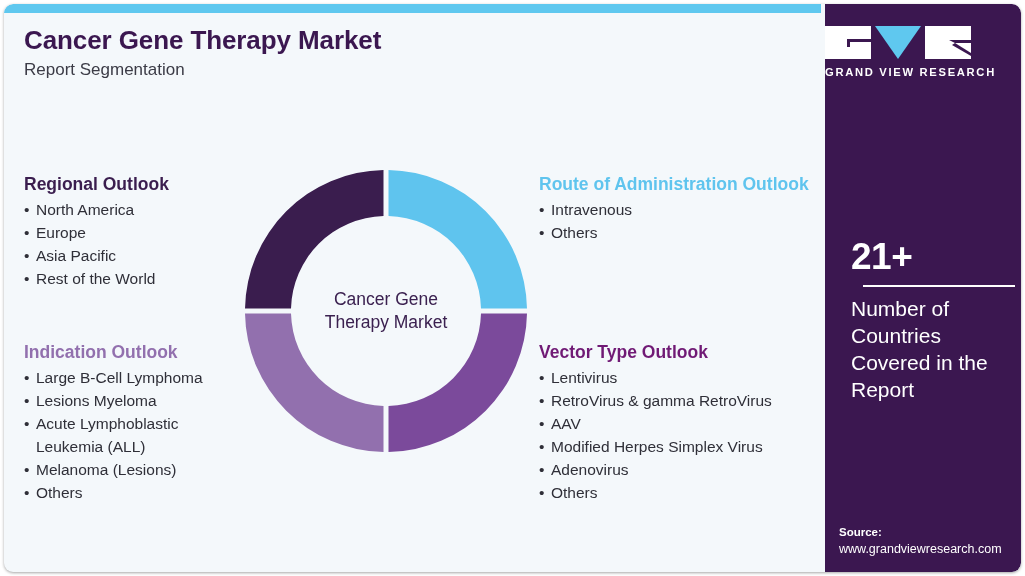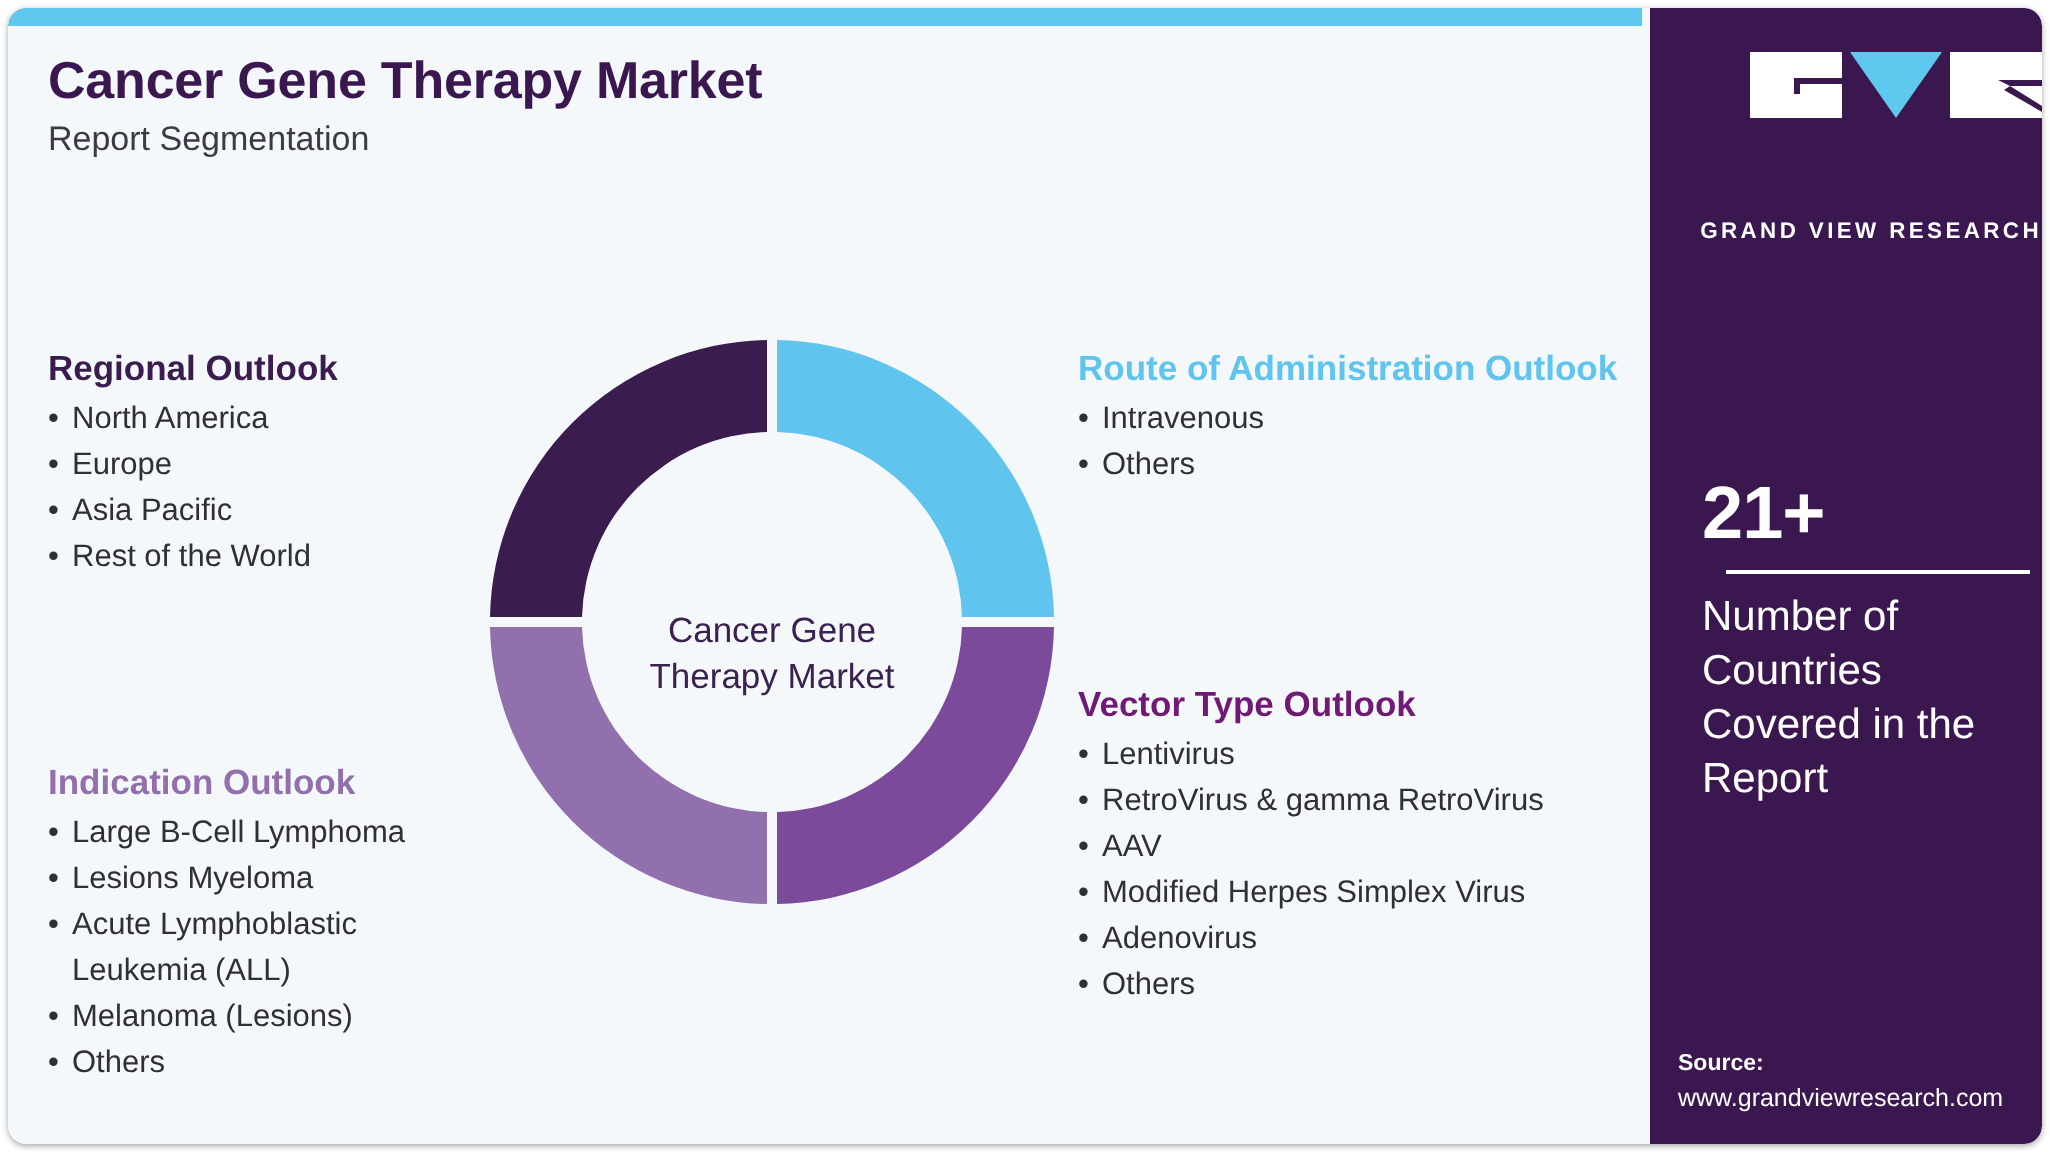--- a/index.html
+++ b/index.html
@@ -96,37 +96,37 @@
     left: 0;
     top: 0;
     color: #2f2f38;
   }
   .seg li.cont {
     padding-left: 12px;
   }
   .seg li.cont::before { content: ""; }
 
   #seg-regional   { left: 20px;  top: 170px; width: 230px; }
-  #seg-indication { left: 20px;  top: 338px; width: 240px; margin-top: 39px; }
+  #seg-indication { left: 20px;  top: 338px; width: 240px; }
   #seg-route      { left: 535px; top: 170px; width: 280px; }
   #seg-vector     { left: 535px; top: 338px; width: 290px; }
 
   
   .donut-wrap {
     position: absolute;
     left: 241px;
     top: 166px;
     width: 282px;
     height: 282px;
   }
   .donut-wrap svg { display: block; }
   .donut-center {
     position: absolute;
     left: 0;
-    top: 16px;
+    top: 0;
     width: 282px;
     height: 282px;
     display: flex;
     flex-direction: column;
     align-items: center;
     justify-content: center;
     pointer-events: none;
   }
   .donut-center span {
     font-size: 17.5px;
@@ -147,22 +147,21 @@
     border-bottom-right-radius: 9px;
   }
 
   .logo {
     position: absolute;
     left: 0;
     top: 22px;
     width: 196px;
     display: flex;
     flex-direction: column;
-    align-items: flex-end;
-    gap: 44px;
+    align-items: flex-start;
   }
   .logo-mark {
     display: flex;
     align-items: flex-start;
     justify-content: center;
     gap: 4px;
   }
   .logo-text {
     margin-top: 7px;
     color: #ffffff;

